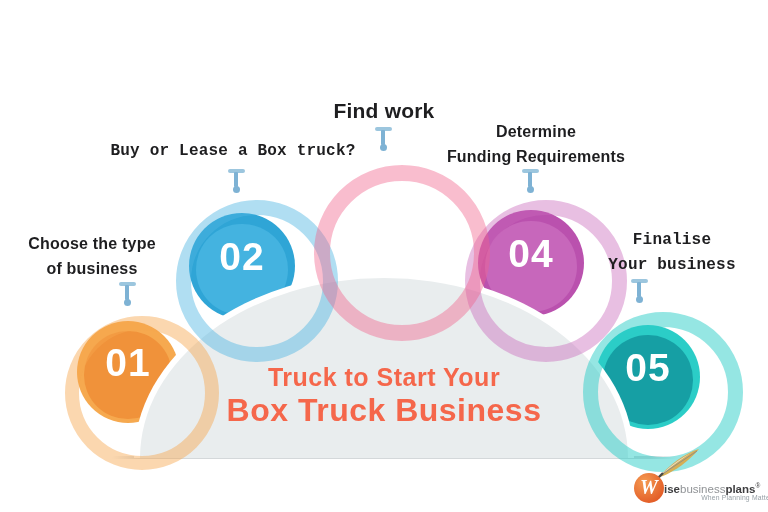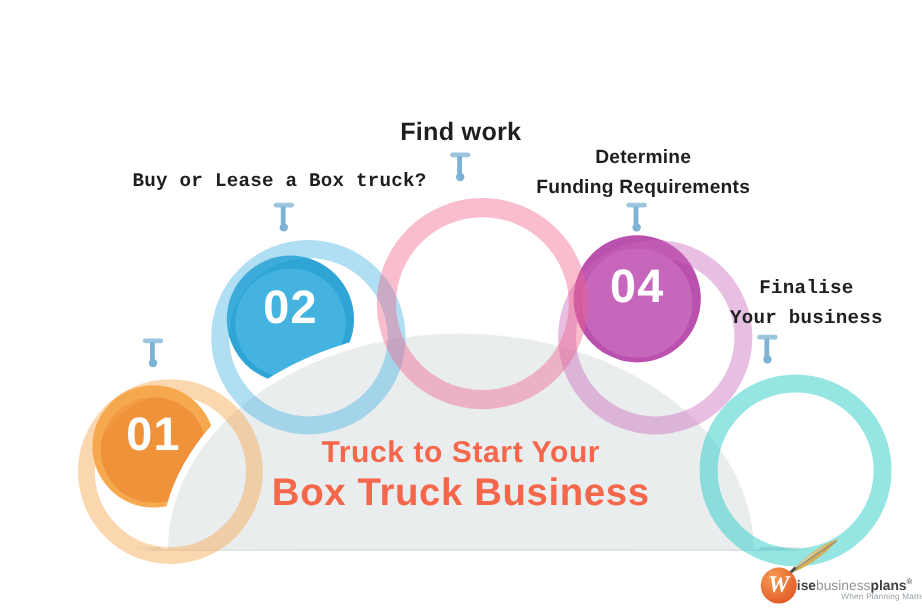--- a/index.html
+++ b/index.html
@@ -54,21 +54,21 @@
   .s2 .circle{left:189px;top:213px;width:106px;height:106px;z-index:2;}
   .s2 .ring{left:176px;top:200px;width:132px;height:132px;border-width:15px;z-index:7;}
   .s2 .pin{left:225px;top:169px;}
   .s2 .label{left:103px;top:139px;width:260px;font-family:Liberation Mono, monospace;}
 
   .s3 .circle{left:326px;top:177px;width:120px;height:120px;z-index:3;}
   .s3 .ring{left:314px;top:165px;width:144px;height:144px;border-width:16px;z-index:8;}
   .s3 .pin{left:372px;top:127px;}
   .s3 .label{left:304px;top:98px;width:160px;font-size:21px;}
 
-  .s4 .circle{left:478px;top:196px;width:106px;height:106px;z-index:2;}
+  .s4 .circle{left:478px;top:210px;width:106px;height:106px;z-index:2;}
   .s4 .ring{left:465px;top:200px;width:132px;height:132px;border-width:15px;z-index:7;}
   .s4 .pin{left:519px;top:169px;}
   .s4 .label{left:426px;top:119px;width:220px;}
 
   .s5 .circle{left:596px;top:325px;width:104px;height:104px;z-index:1;}
   .s5 .ring{left:583px;top:312px;width:130px;height:130px;border-width:15px;z-index:6;}
   .s5 .pin{left:628px;top:279px;}
   .s5 .label{left:592px;top:228px;width:160px;font-family:Liberation Mono, monospace;}
 
   
@@ -99,20 +99,24 @@
 
   <div class="baseline"></div>
 
   <div class="dome"></div>
   <div class="dome-title">
     <div class="t1">Truck to Start Your</div>
     <div class="t2">Box Truck Business</div>
   </div>
 
   <div class="step s1" style="--main: #F6A94F; --inner: #F0923A; --ring: rgba(246,167,77,0.45);">
+    <div class="label">
+      <div>Choose the type</div>
+      <div>of business</div>
+    </div>
     <div class="pin">
       <div class="pin-cap"></div>
         <div class="pin-stem"></div>
         <div class="pin-dot"></div>
     </div>
     <div class="circle">
       <div class="inner"></div>
       <span class="num">01</span>
     </div>
     <div class="ring"></div>
@@ -167,20 +171,24 @@
 
   <div class="step s5" style="--main: #2BCDC7; --inner: #169FA4; --ring: rgba(43,205,199,0.5);">
     <div class="label">
       <div>Finalise</div>
       <div>Your business</div>
     </div>
     <div class="pin">
       <div class="pin-cap"></div>
         <div class="pin-stem"></div>
         <div class="pin-dot"></div>
+    </div>
+    <div class="circle">
+      <div class="inner"></div>
+      <span class="num">05</span>
     </div>
     <div class="ring"></div>
   </div>
 
   <div class="logo">
     <svg class="logo-quill" viewBox="0 0 46 33">
       <path d="M4 30 C14 18 30 6 44 2 C34 14 20 24 8 29 Z" fill="#D5AE55"></path>
       <path d="M4 30 C16 20 32 7 44 2 C30 8 16 18 6 28 Z" fill="#E4E7E9" opacity="0.85"></path>
       <path d="M6 28 L42 4" stroke="#8E8E88" stroke-width="1" fill="none"></path>
       <path d="M2 32 L8 26" stroke="#4A4A48" stroke-width="2.4" fill="none"></path>

